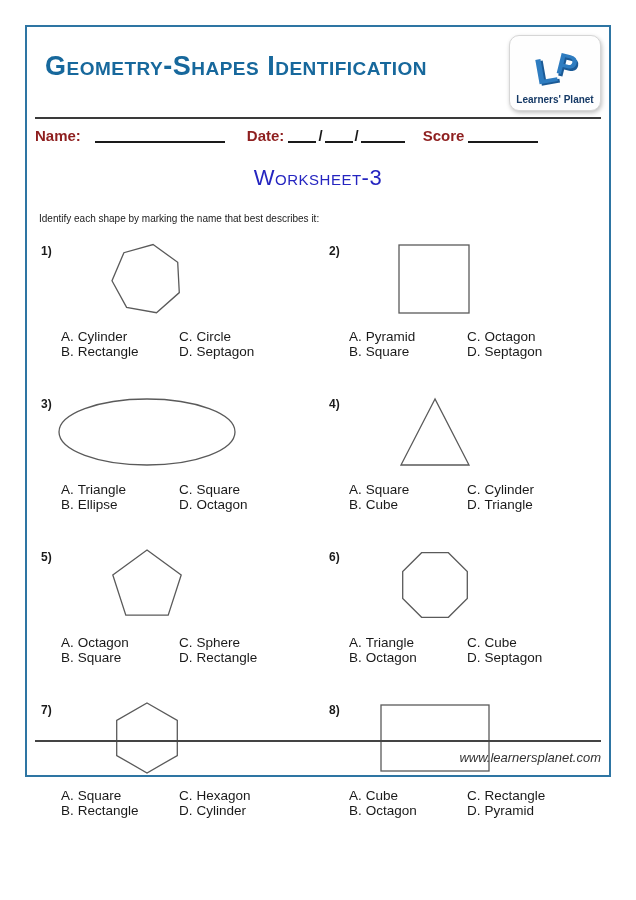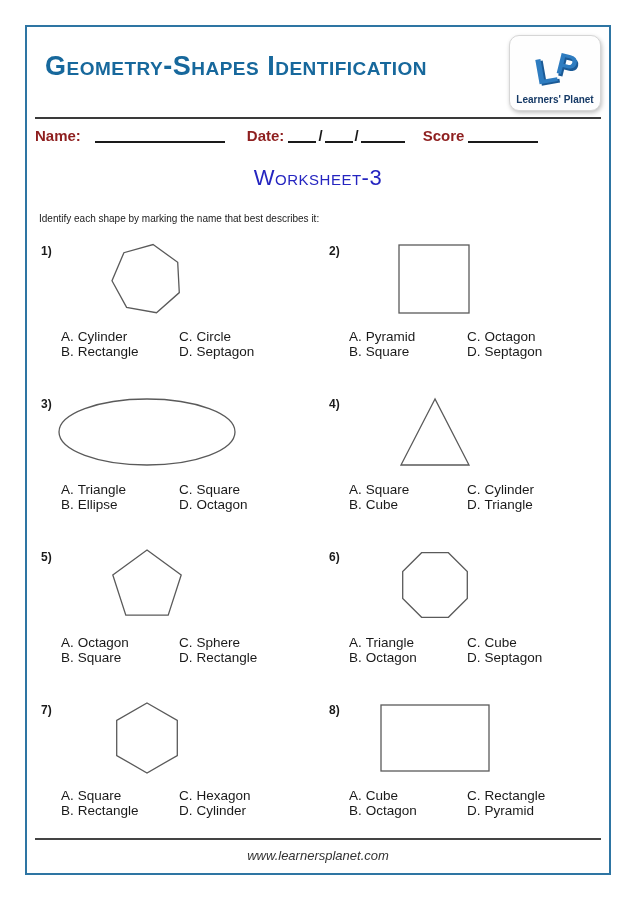--- a/index.html
+++ b/index.html
@@ -6,21 +6,21 @@
   html,body { margin:0; padding:0; }
   body {
     width:636px; height:900px;
     background:#ffffff;
     font-family:"Liberation Sans", sans-serif;
     color:#1a1a1a;
     position:relative;
   }
   .frame {
     position:absolute; left:25px; top:25px;
-    width:586px; height:850px;
+    width:586px; height:752px;
     border:2px solid #2e75a3;
     background:#fff;
     padding:0 8px;
   }
   
   .hdr { display:flex; justify-content:space-between; align-items:flex-start; height:88px; }
   .title {
     margin:24px 0 0 10px;
     font-variant:small-caps;
     font-weight:bold;
@@ -84,21 +84,21 @@
     grid-template-columns:118px auto;
     grid-template-rows:auto auto;
     grid-auto-flow:column;
     font-size:13.5px;
   }
   .opt { white-space:nowrap; cursor:pointer; }
   .opt .ol { margin-right:4px; }
   
   .foot { position:absolute; left:8px; right:8px; bottom:10px; }
   .foot-rule { border-top:2px solid #444; }
-  .site { text-align:center; font-style:italic; font-size:13px; color:#333; margin-top:8px; }
+  .site { text-align:right; font-style:italic; font-size:13px; color:#333; margin-top:8px; }
 </style>
 </head>
 <body>
 
 <div class="frame">
 
   <div class="hdr">
     <h1 class="title">Geometry-Shapes Identification</h1>
     <div class="logo">
       <div class="logo-letters">

